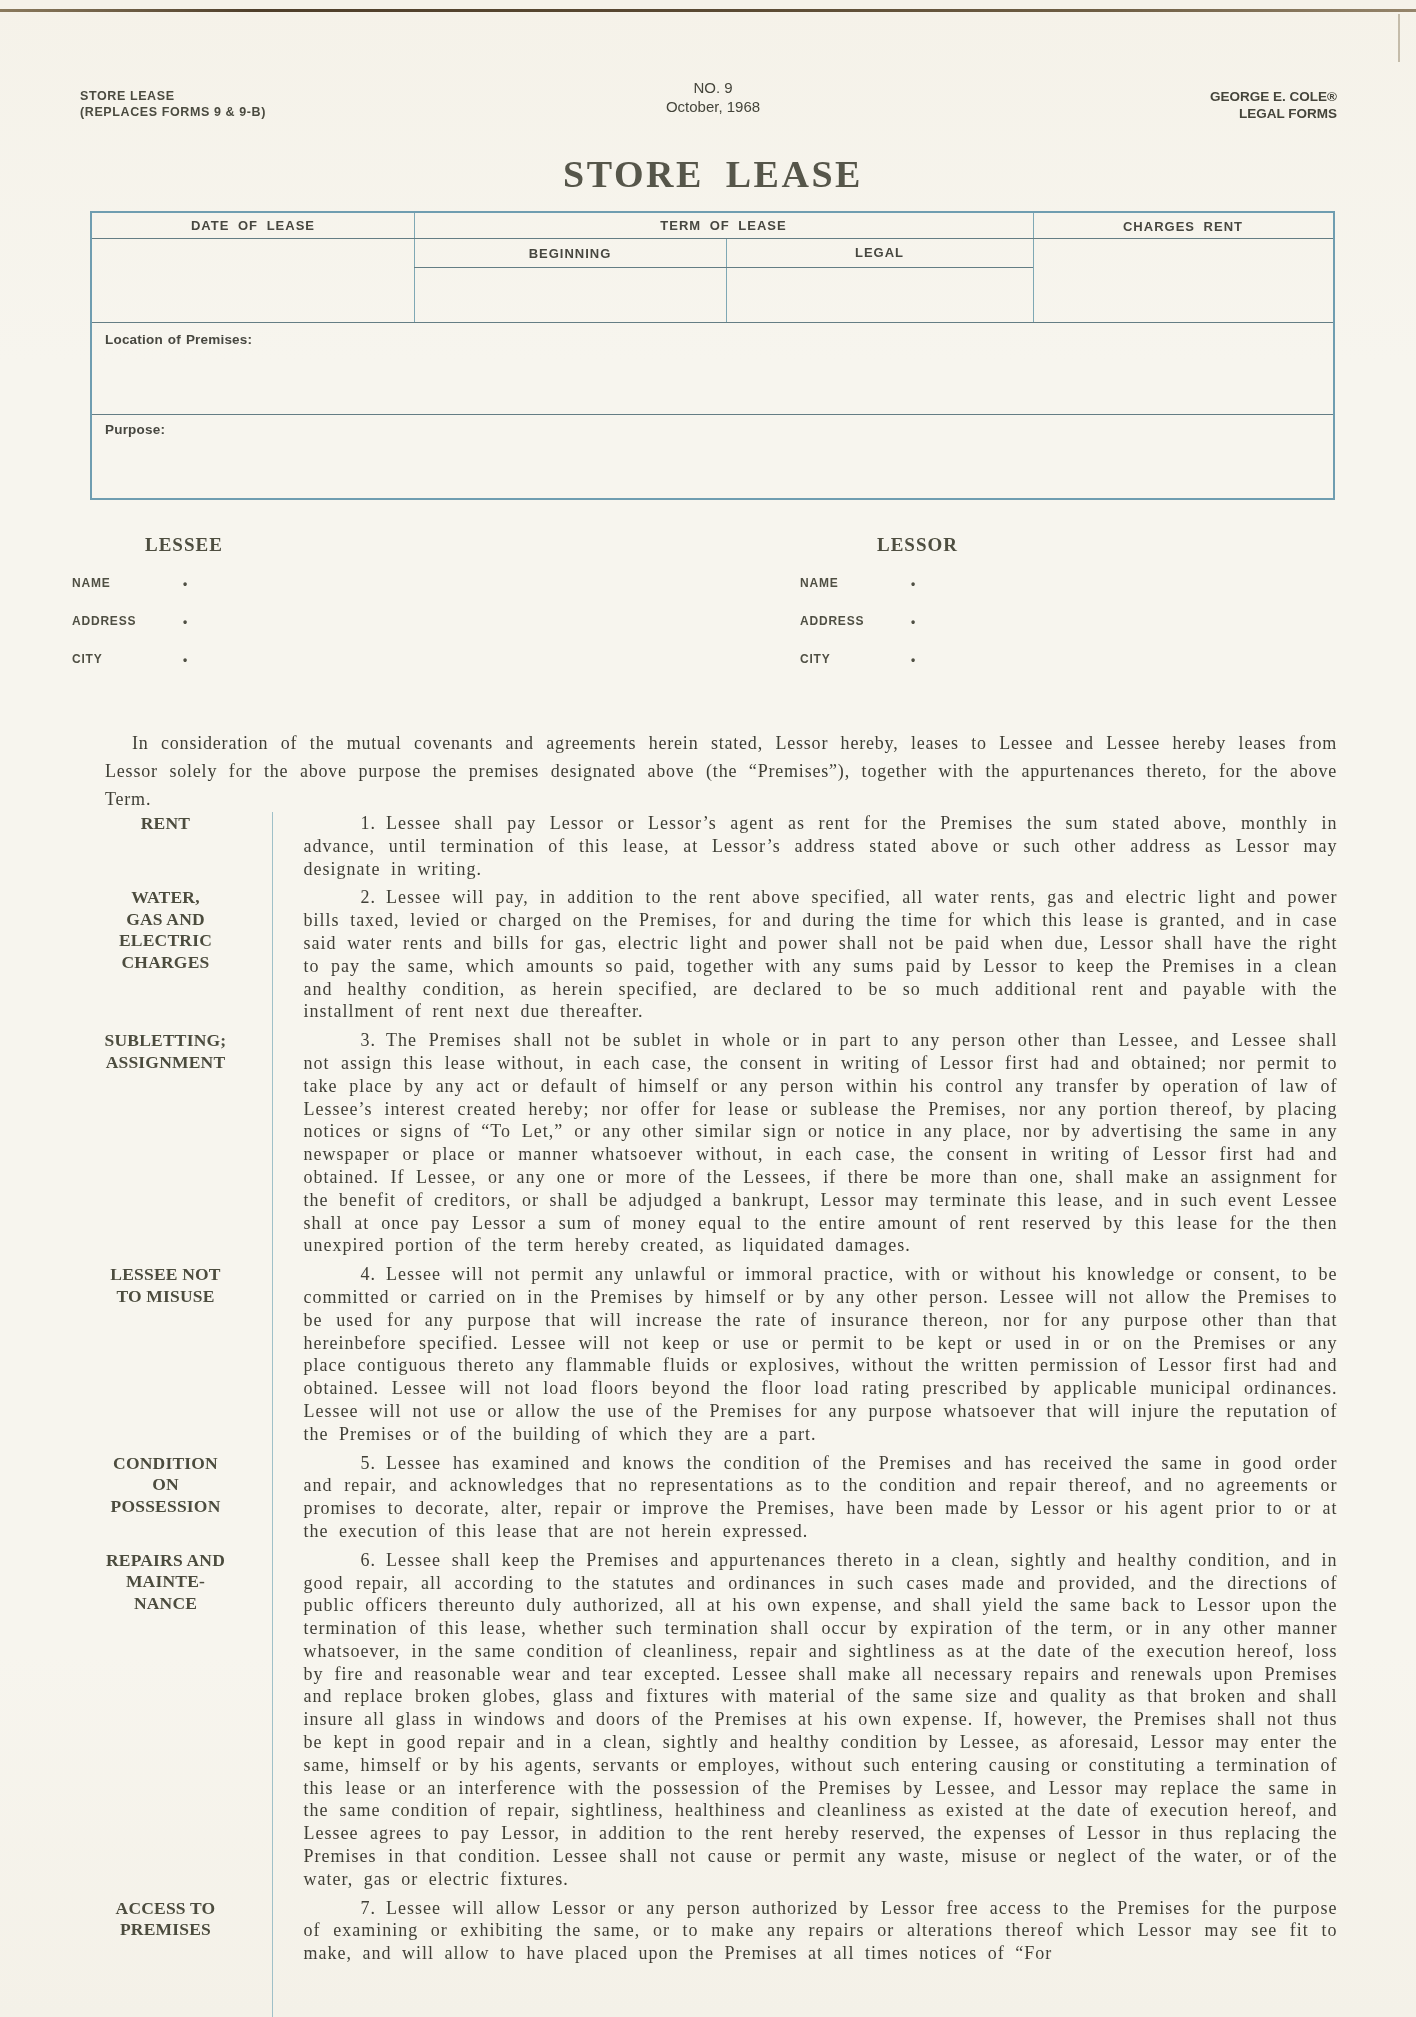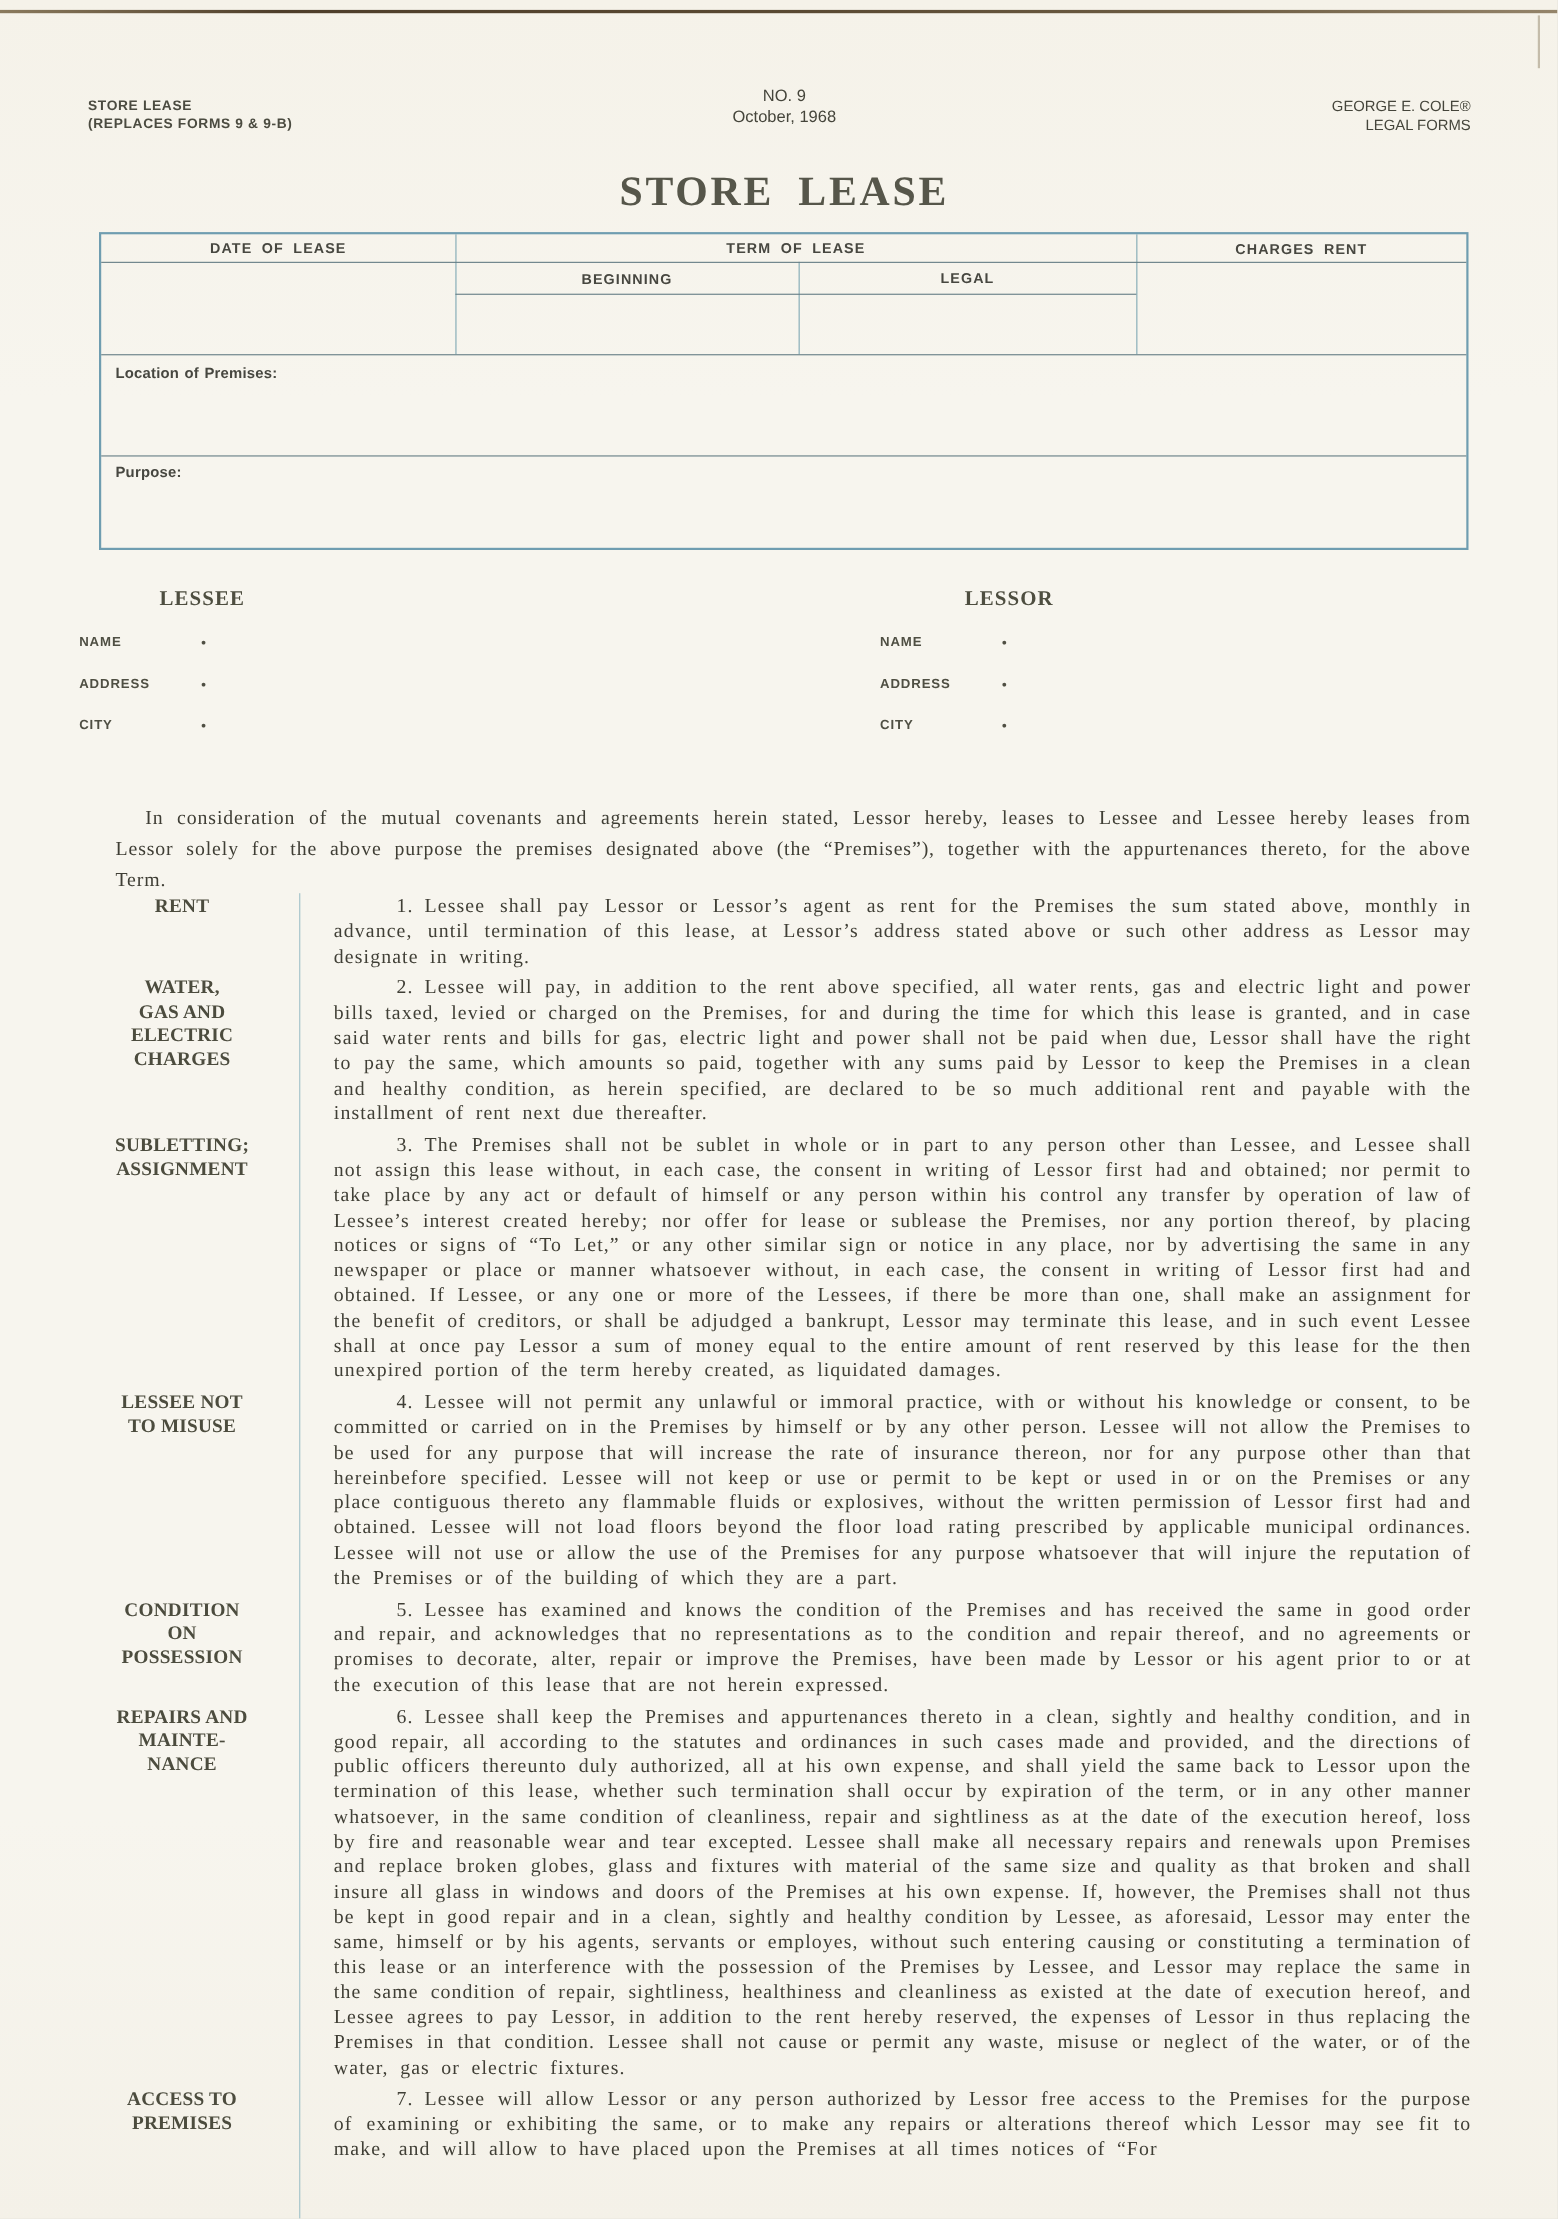--- a/index.html
+++ b/index.html
@@ -11,21 +11,21 @@
   
   .scan-top{position:absolute;top:9px;left:0;right:0;height:3px;
     background:linear-gradient(90deg,#8a7a5d,#4e3e2a 18%,#5a4a33 52%,#6e5e44 78%,#94846a);}
   .scan-right{position:absolute;top:14px;right:16px;width:2px;height:48px;background:#8a7a5d;opacity:.45;}
   
   .hdr-left{position:absolute;left:80px;top:88px;font-family:"Liberation Sans",sans-serif;
     font-size:12.5px;font-weight:bold;letter-spacing:.6px;line-height:16px;color:#4b4b40;}
   .hdr-center{position:absolute;left:508px;top:78px;width:410px;text-align:center;
     font-family:"Liberation Sans",sans-serif;font-size:15px;line-height:19px;color:#45453b;}
   .hdr-right{position:absolute;right:79px;top:88px;text-align:right;
-    font-family:"Liberation Sans",sans-serif;font-size:13.5px;font-weight:normal;line-height:17px;color:#45453b;}
+    font-family:"Liberation Sans",sans-serif;font-size:13.5px;font-weight:bold;line-height:17px;color:#45453b;}
   .title{position:absolute;left:5px;top:152px;width:1416px;text-align:center;
     font-size:38px;font-weight:bold;letter-spacing:2.5px;word-spacing:10px;color:#56564a;}
   
   .lease-table{position:absolute;left:90px;top:211px;width:1245px;height:289px;
     border:2px solid #6f9db0;box-sizing:border-box;padding-left:28px;}
   .tl{position:absolute;background:#647d84;}
   .vl{position:absolute;width:1px;background:#7fa8b4;}
   .vl1{left:322px;top:0;height:109px;}
   .vl2{left:634px;top:25px;height:84px;}
   .vl3{left:941px;top:0;height:109px;}

